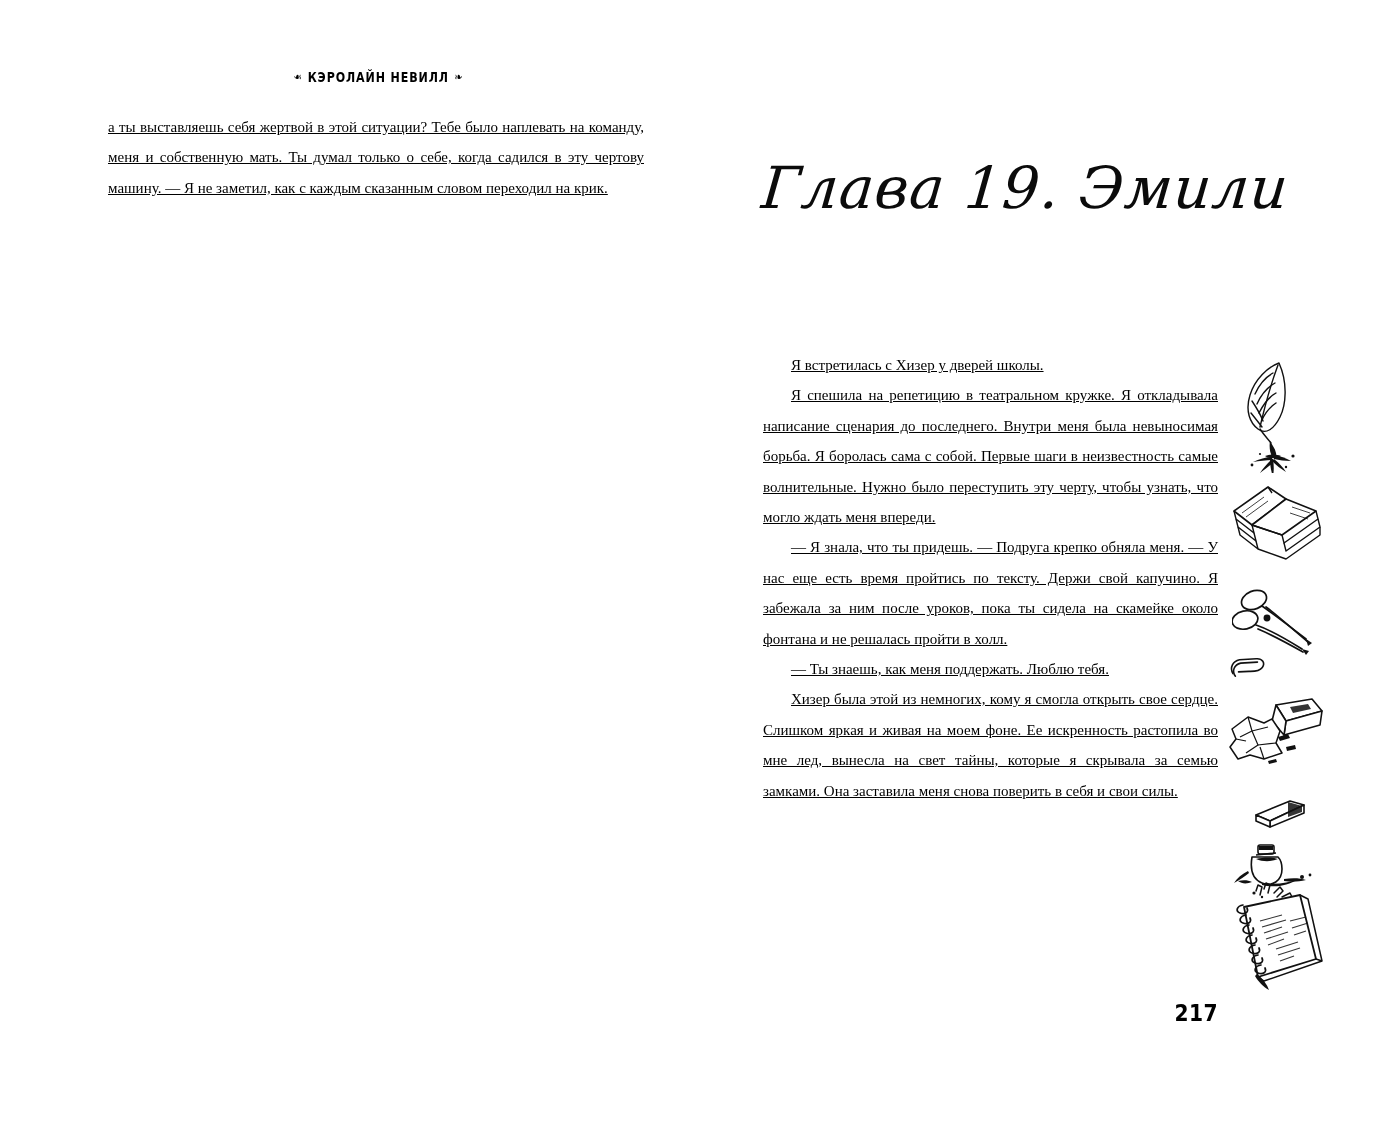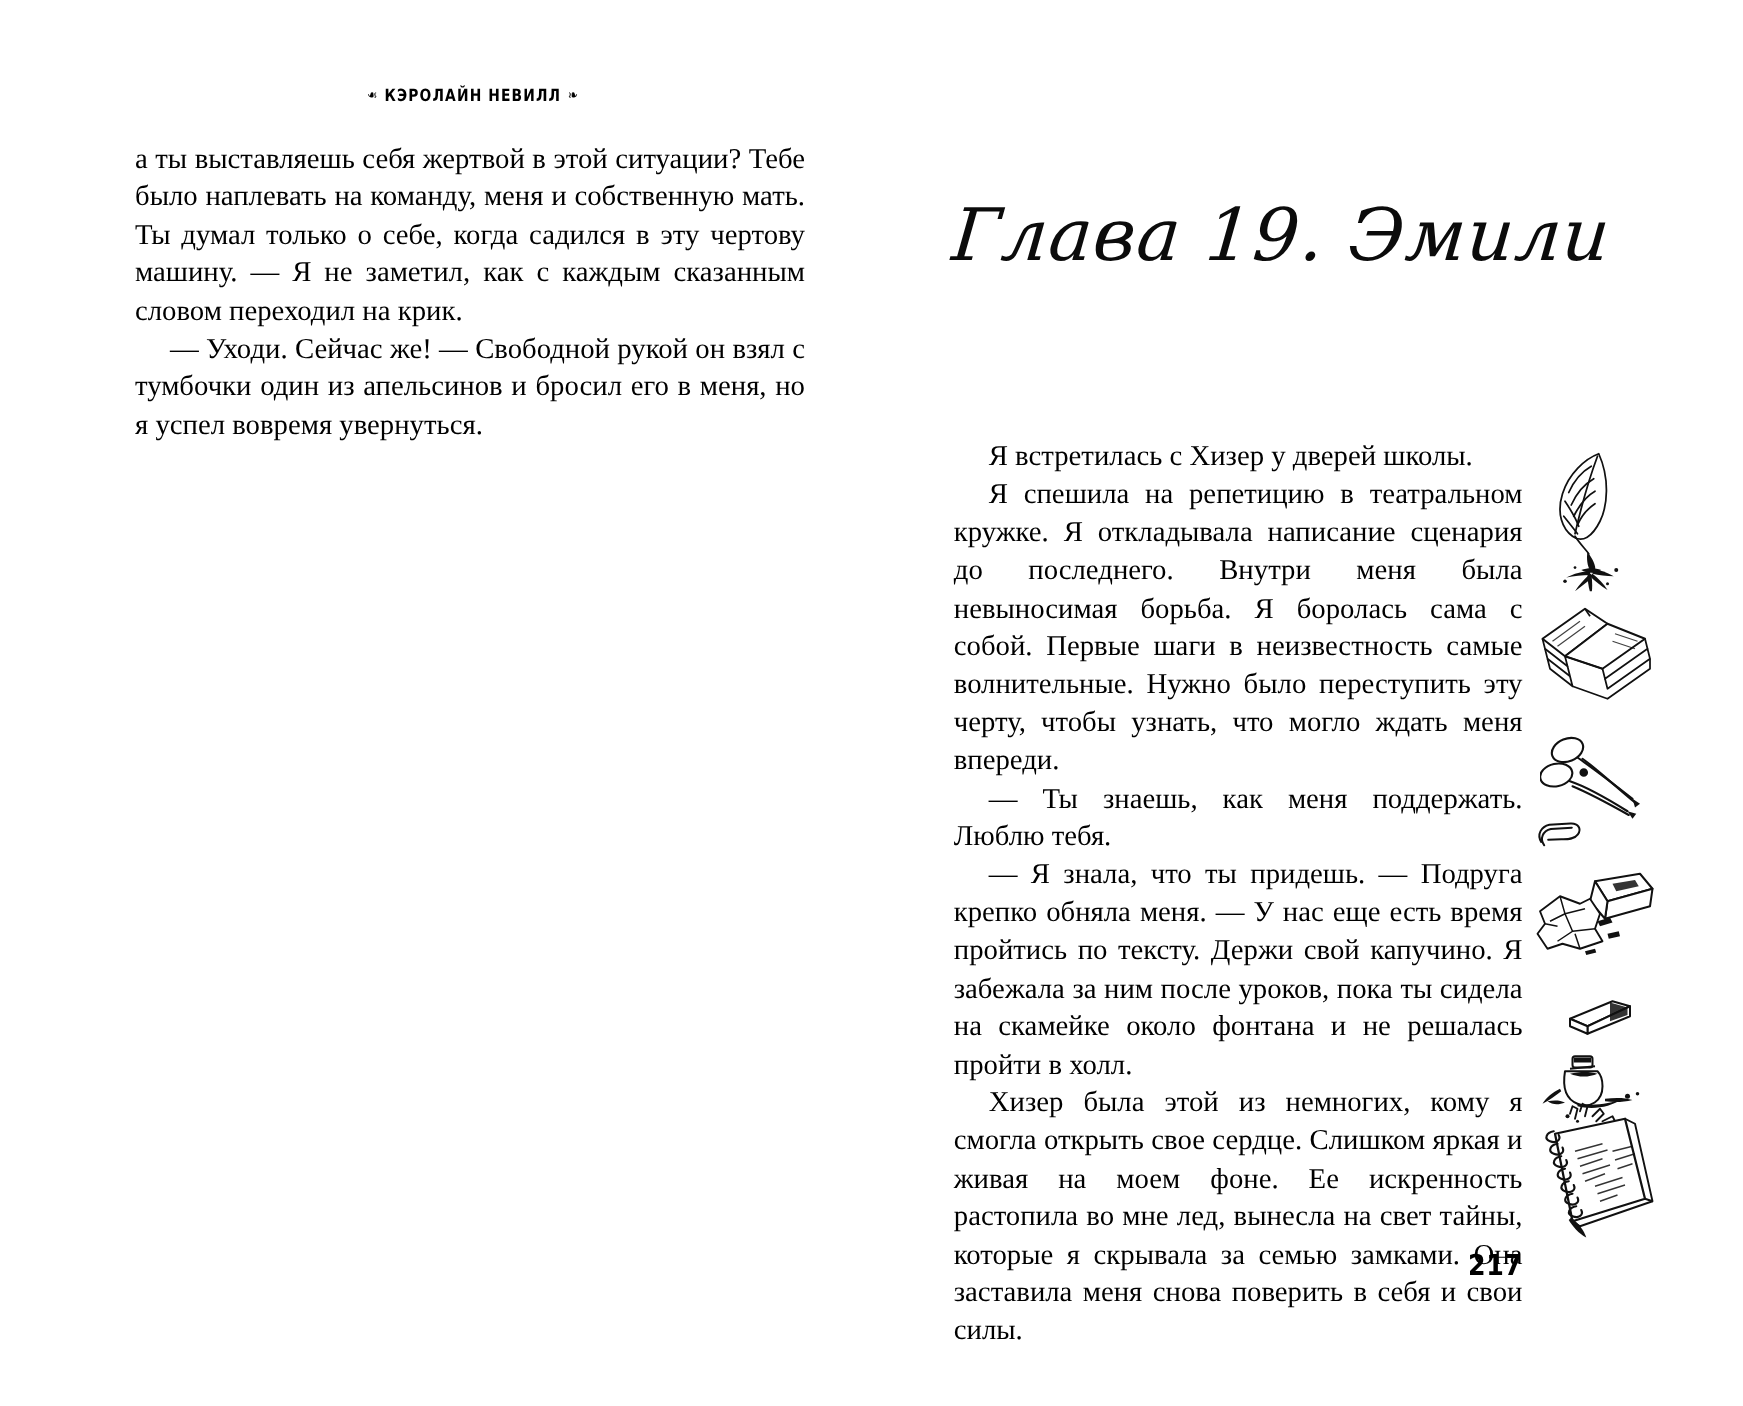--- a/index.html
+++ b/index.html
@@ -103,25 +103,26 @@
     font-size: 23px;
     font-weight: 700;
     letter-spacing: 0.5px;
     transform: scaleX(0.88);
     transform-origin: right center;
   }
 
   
   .bodytext p {
     margin: 0;
-    font-size: 23px;
+    font-size: 15px;
     line-height: 30.4px;
     text-align: justify;
     text-justify: inter-word;
     hyphens: none;
+    text-decoration: underline;
   }
   .bodytext p.indent { text-indent: 28px; }
   .bodytext p.noindent { text-indent: 0; }
 
   
   .doodles {
     position: absolute;
     left: 527px;         
     top: 355px;
     width: 120px;
@@ -141,34 +142,33 @@
   <div class="page-left">
 
     <div class="running-head">
       <span class="rh-inner">
         <span class="rh-orn left">❧</span><span>КЭРОЛАЙН НЕВИЛЛ</span><span class="rh-orn right">❧</span>
       </span>
     </div>
 
     <div class="col-left bodytext">
       <p class="noindent">а ты выставляешь себя жертвой в этой ситуации? Тебе было наплевать на команду, меня и собственную мать. Ты думал только о себе, когда садился в эту чертову машину. — Я не заметил, как с каждым сказанным словом переходил на крик.</p>
-      <p class="indent">— Уходи. Сейчас же! — Свободной рукой он взял с тумбочки один из апельсинов и бросил его в меня, но я успел вовремя увернуться.</p>
     </div>
 
   </div>
 
   <div class="page-right">
 
     <div class="chapter-title">Глава 19. Эмили</div>
 
     <div class="col-right bodytext">
       <p class="indent">Я встретилась с Хизер у дверей школы.</p>
       <p class="indent">Я спешила на репетицию в театральном кружке. Я откладывала написание сценария до последнего. Внутри меня была невыносимая борьба. Я боролась сама с собой. Первые шаги в неизвестность самые волнительные. Нужно было переступить эту черту, чтобы узнать, что могло ждать меня впереди.</p>
+      <p class="indent">— Я знала, что ты придешь. — Подруга крепко обняла меня. — У нас еще есть время пройтись по тексту. Держи свой капучино. Я забежала за ним после уроков, пока ты сидела на скамейке около фонтана и не решалась пройти в холл.</p>
       <p class="indent">— Ты знаешь, как меня поддержать. Люблю тебя.</p>
-      <p class="indent">— Я знала, что ты придешь. — Подруга крепко обняла меня. — У нас еще есть время пройтись по тексту. Держи свой капучино. Я забежала за ним после уроков, пока ты сидела на скамейке около фонтана и не решалась пройти в холл.</p>
       <p class="indent">Хизер была этой из немногих, кому я смогла открыть свое сердце. Слишком яркая и живая на моем фоне. Ее искренность растопила во мне лед, вынесла на свет тайны, которые я скрывала за семью замками. Она заставила меня снова поверить в себя и свои силы.</p>
     </div>
 
     <div class="folio">217</div>
 
     <div class="doodles">
 
       <span class="doodle" style="left:14px; top:0px;">
         <svg width="70" height="118" viewBox="0 0 70 118">
           <g fill="none" stroke="#111" stroke-width="1.4" stroke-linecap="round" stroke-linejoin="round">

